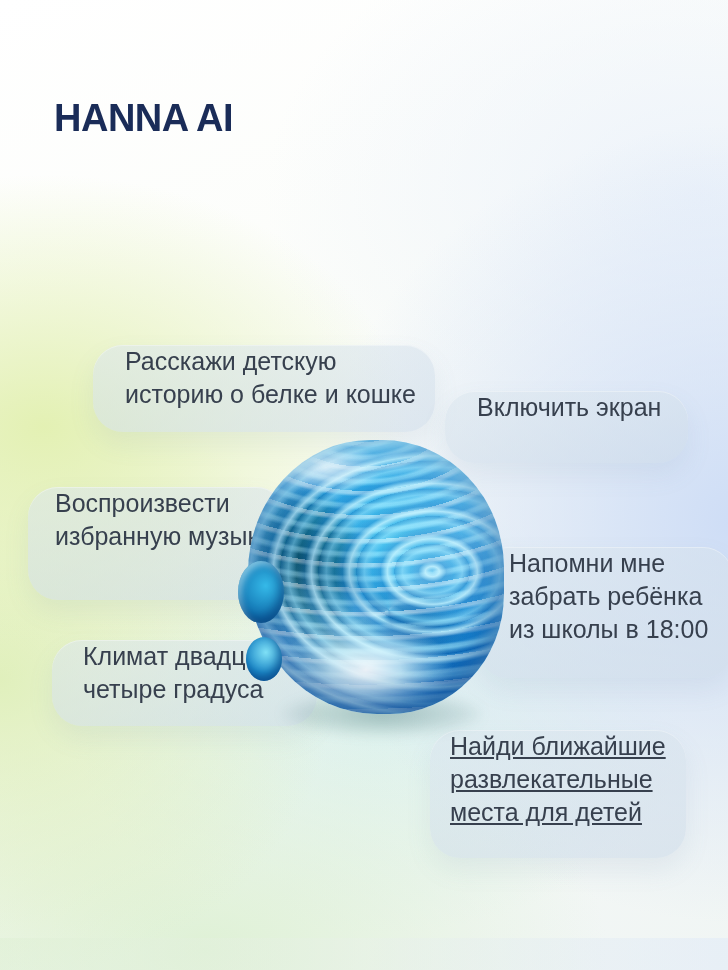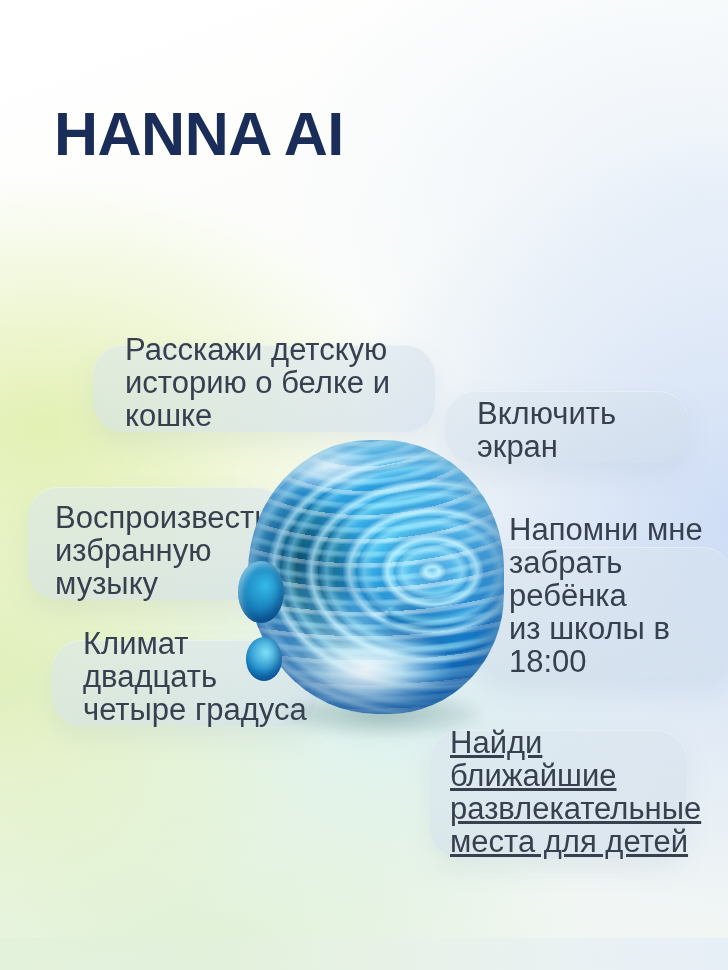--- a/index.html
+++ b/index.html
@@ -14,29 +14,29 @@
       radial-gradient(ellipse 560px 340px at 28% 98%, rgba(219,240,208,0.85), rgba(219,240,208,0) 72%),
       radial-gradient(ellipse 430px 300px at 52% 74%, rgba(203,236,232,0.6), rgba(203,236,232,0) 72%),
       linear-gradient(160deg,#ffffff 0%,#fafcf8 45%,#f0f5f4 100%);
   }
   .floor-band{
     position:absolute;left:0;top:938px;width:728px;height:32px;
     background:linear-gradient(90deg, rgba(223,240,213,0.55), rgba(233,240,235,0.35) 50%, rgba(224,234,248,0.55));
   }
   .title{
     position:absolute;left:54px;top:66px;width:560px;
-    color:#1a2c58;font-weight:700;font-size:61px;line-height:54px;letter-spacing:-0.5px;
+    color:#1a2c58;font-weight:700;font-size:38px;line-height:54px;letter-spacing:-0.5px;
   }
   .title .line{display:block;}
   .bubble{
     position:absolute;border-radius:30px;
     background:linear-gradient(170deg, rgba(219,230,238,0.55), rgba(204,218,232,0.55));
     box-shadow:0 12px 26px rgba(110,140,165,0.10), inset 0 1px 0 rgba(255,255,255,0.35);
-    display:flex;align-items:flex-end;
-    color:#37404e;font-size:31px;line-height:33px;white-space:pre-line;
+    display:flex;align-items:flex-start;
+    color:#37404e;font-size:25px;line-height:33px;white-space:pre-line;
   }
   .b-story   {left:93px;  top:345px; width:310px; height:87px;  padding-left:32px;}
   .b-screen  {left:445px; top:391px; width:211px; height:72px;  padding-left:32px;}
   .b-music   {left:28px;  top:487px; width:231px; height:113px;  padding-left:27px;}
   .b-remind  {left:478px; top:547px; width:224px; height:131px; padding-left:31px;}
   .b-climate {left:52px;  top:640px; width:234px; height:86px;  padding-left:31px;}
   .b-route   {left:118px; top:753px; width:245px; height:71px;  padding-left:30px;}
   .b-places  {left:430px; top:730px; width:236px; height:128px; padding-left:20px;text-decoration:underline;}
 
   .orb-shadow{

